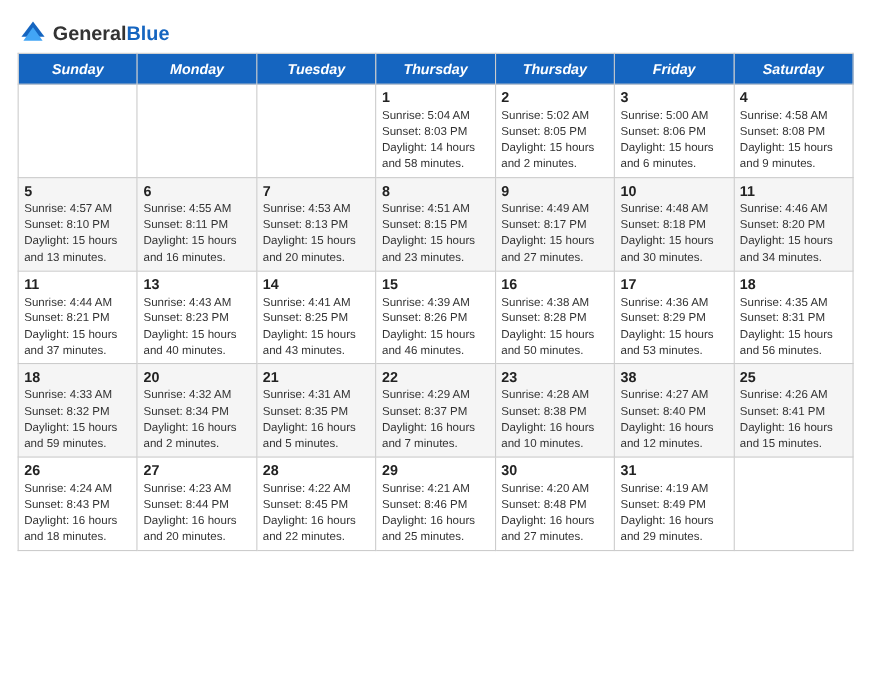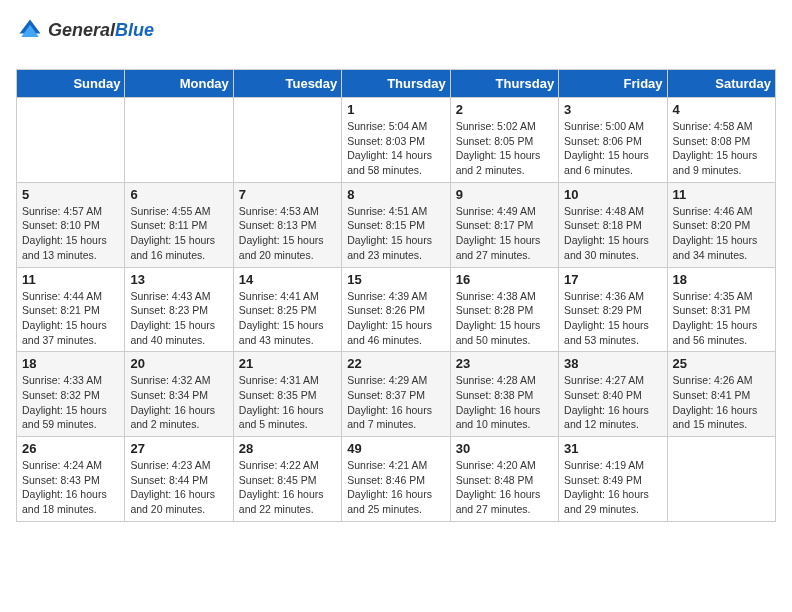--- a/index.html
+++ b/index.html
@@ -7,22 +7,21 @@
       font-family: Arial, sans-serif;
       background: #fff;
       width: 792px;
       min-height: 612px;
       padding: 16px;
     }
     .header {
       display: flex;
       justify-content: space-between;
       align-items: flex-start;
-      margin-bottom: 25px;
-      font-style: italic;
+      margin-bottom: 4px;
     }
     .logo {
       display: flex;
       align-items: center;
       gap: 4px;
     }
     .logo-text-general {
       font-size: 18px;
       font-weight: bold;
       color: #333;
@@ -51,24 +50,25 @@
     }
     .calendar {
       width: 100%;
       border-collapse: collapse;
       font-size: 11px;
     }
     .calendar th {
       background: #1565c0;
       color: #fff;
       padding: 6px 4px;
-      text-align: right;
+      text-align: center;
       font-size: 13px;
       font-weight: bold;
       border: 1px solid #ccc;
+      font-style: italic;
     }
     .calendar td {
       border: 1px solid #ccc;
       vertical-align: top;
       padding: 4px 5px;
       width: 108px;
       min-height: 80px;
       background: #fff;
     }
     .calendar tr:nth-child(even) td {
@@ -236,21 +236,21 @@
         </td>
         <td>
           <span class="day-num">27</span>
           <div class="day-info">Sunrise: 4:23 AM<br>Sunset: 8:44 PM<br>Daylight: 16 hours and 20 minutes.</div>
         </td>
         <td>
           <span class="day-num">28</span>
           <div class="day-info">Sunrise: 4:22 AM<br>Sunset: 8:45 PM<br>Daylight: 16 hours and 22 minutes.</div>
         </td>
         <td>
-          <span class="day-num">49</span>
+          <span class="day-num">29</span>
           <div class="day-info">Sunrise: 4:21 AM<br>Sunset: 8:46 PM<br>Daylight: 16 hours and 25 minutes.</div>
         </td>
         <td>
           <span class="day-num">30</span>
           <div class="day-info">Sunrise: 4:20 AM<br>Sunset: 8:48 PM<br>Daylight: 16 hours and 27 minutes.</div>
         </td>
         <td>
           <span class="day-num">31</span>
           <div class="day-info">Sunrise: 4:19 AM<br>Sunset: 8:49 PM<br>Daylight: 16 hours and 29 minutes.</div>
         </td>

